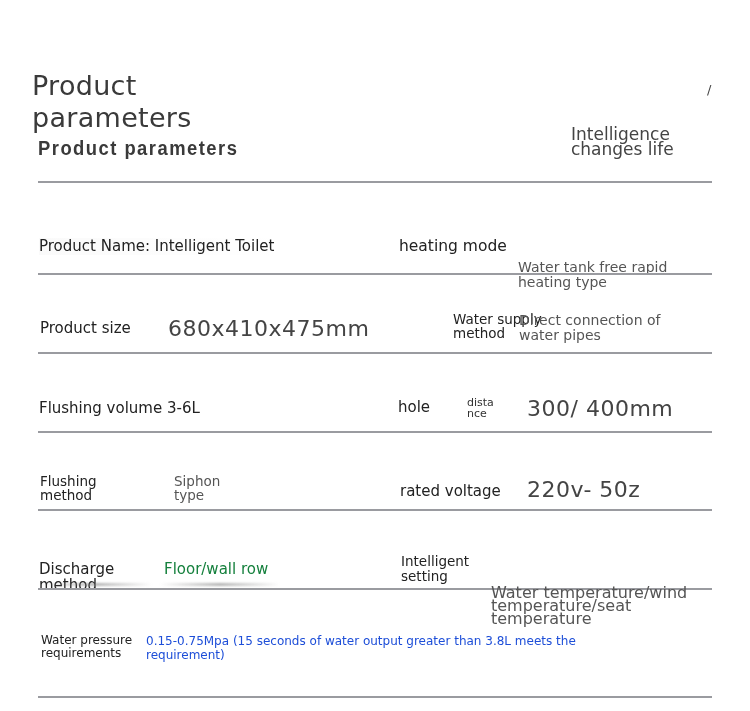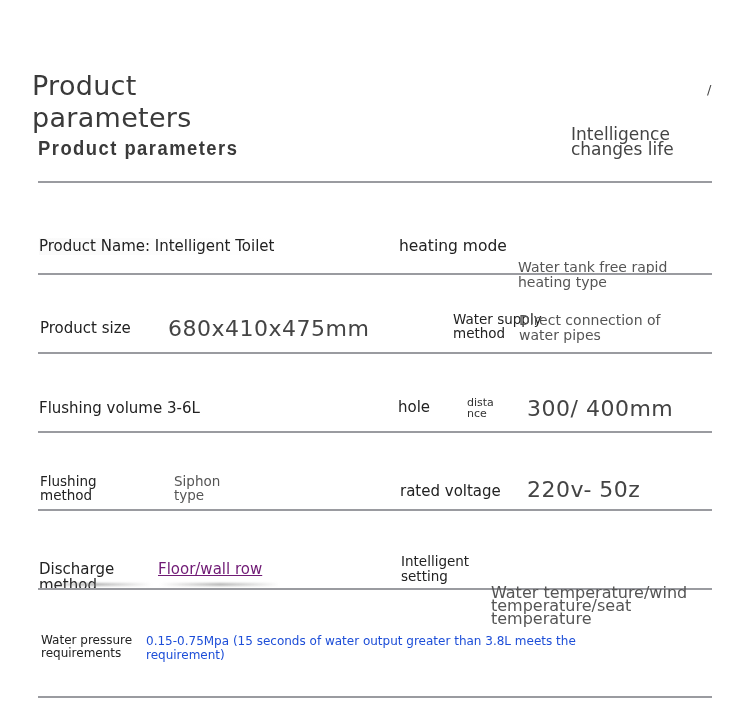--- a/index.html
+++ b/index.html
@@ -58,21 +58,21 @@
 <div class="abs rule" style="top:431px;"></div>
 
 <div class="abs label-sm" style="left:40px; top:474px; width:90px;">Flushing method</div>
 <div class="abs label-sm" style="left:162px; top:474px; width:60px; color:#555;margin-left:12px;">Siphon type</div>
 <div class="abs label" style="left:400px; top:475px;">rated voltage</div>
 <div class="abs value-lg" style="left:527px; top:477px;">220v- 50z</div>
 
 <div class="abs rule" style="top:509px;"></div>
 
 <div class="abs label" style="left:39px; top:553px; width:100px; line-height:16px;">Discharge method</div>
-<div class="abs label" style="left:158px; top:553px; color:#701a75;text-decoration:underline;">Floor/wall row</div>
+<div class="abs label" style="left:164px; top:553px; color:#15803d;">Floor/wall row</div>
 <div class="abs smudge" style="left:40px; top:583px; width:112px;"></div>
 <div class="abs smudge" style="left:160px; top:583px; width:120px;"></div>
 <div class="abs label-sm" style="left:401px; top:554px; width:110px; line-height:15px;">Intelligent setting</div>
 
 <div class="abs rule" style="top:588px; height:1.5px;"></div>
 
 <div class="abs" style="left:491px; top:586px; width:210px; font-size:16px; line-height:13px; color:#555;">Water temperature/wind temperature/seat temperature</div>
 
 <div class="abs label-xs" style="left:41px; top:634px; width:110px;">Water pressure requirements</div>
 <div class="abs" style="left:146px; top:634px; width:500px; font-size:12px; line-height:14px; color:#1d4ed8;">0.15-0.75Mpa (15 seconds of water output greater than 3.8L meets the requirement)</div>

